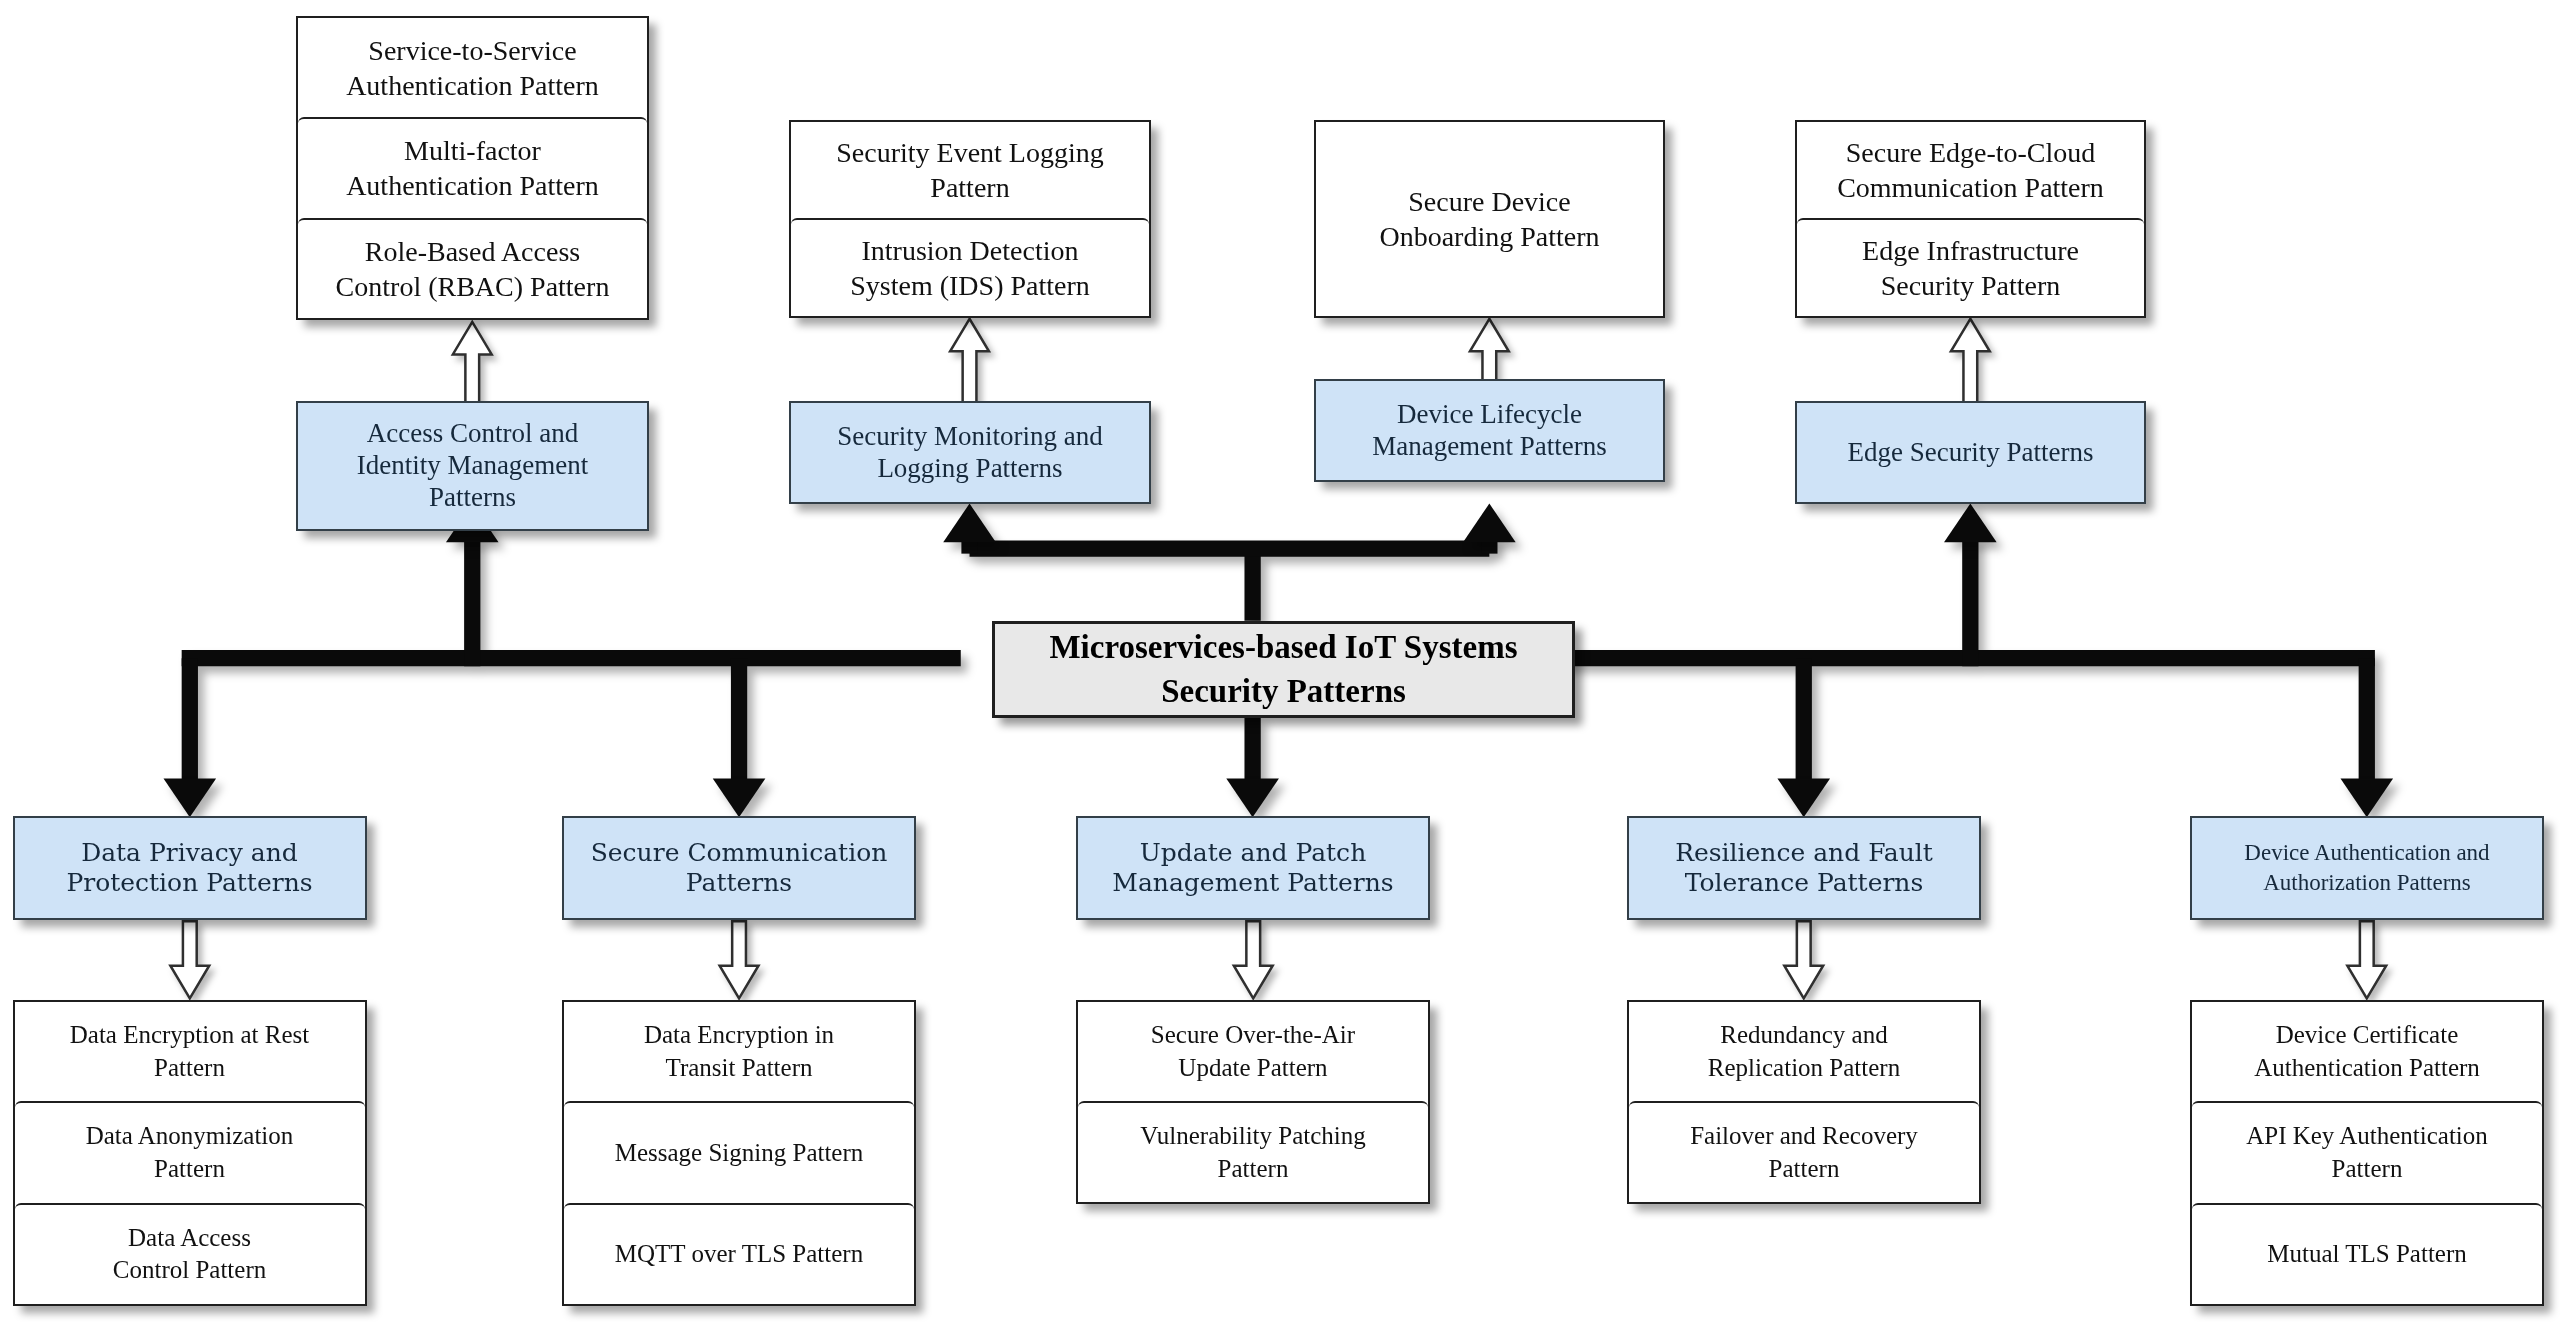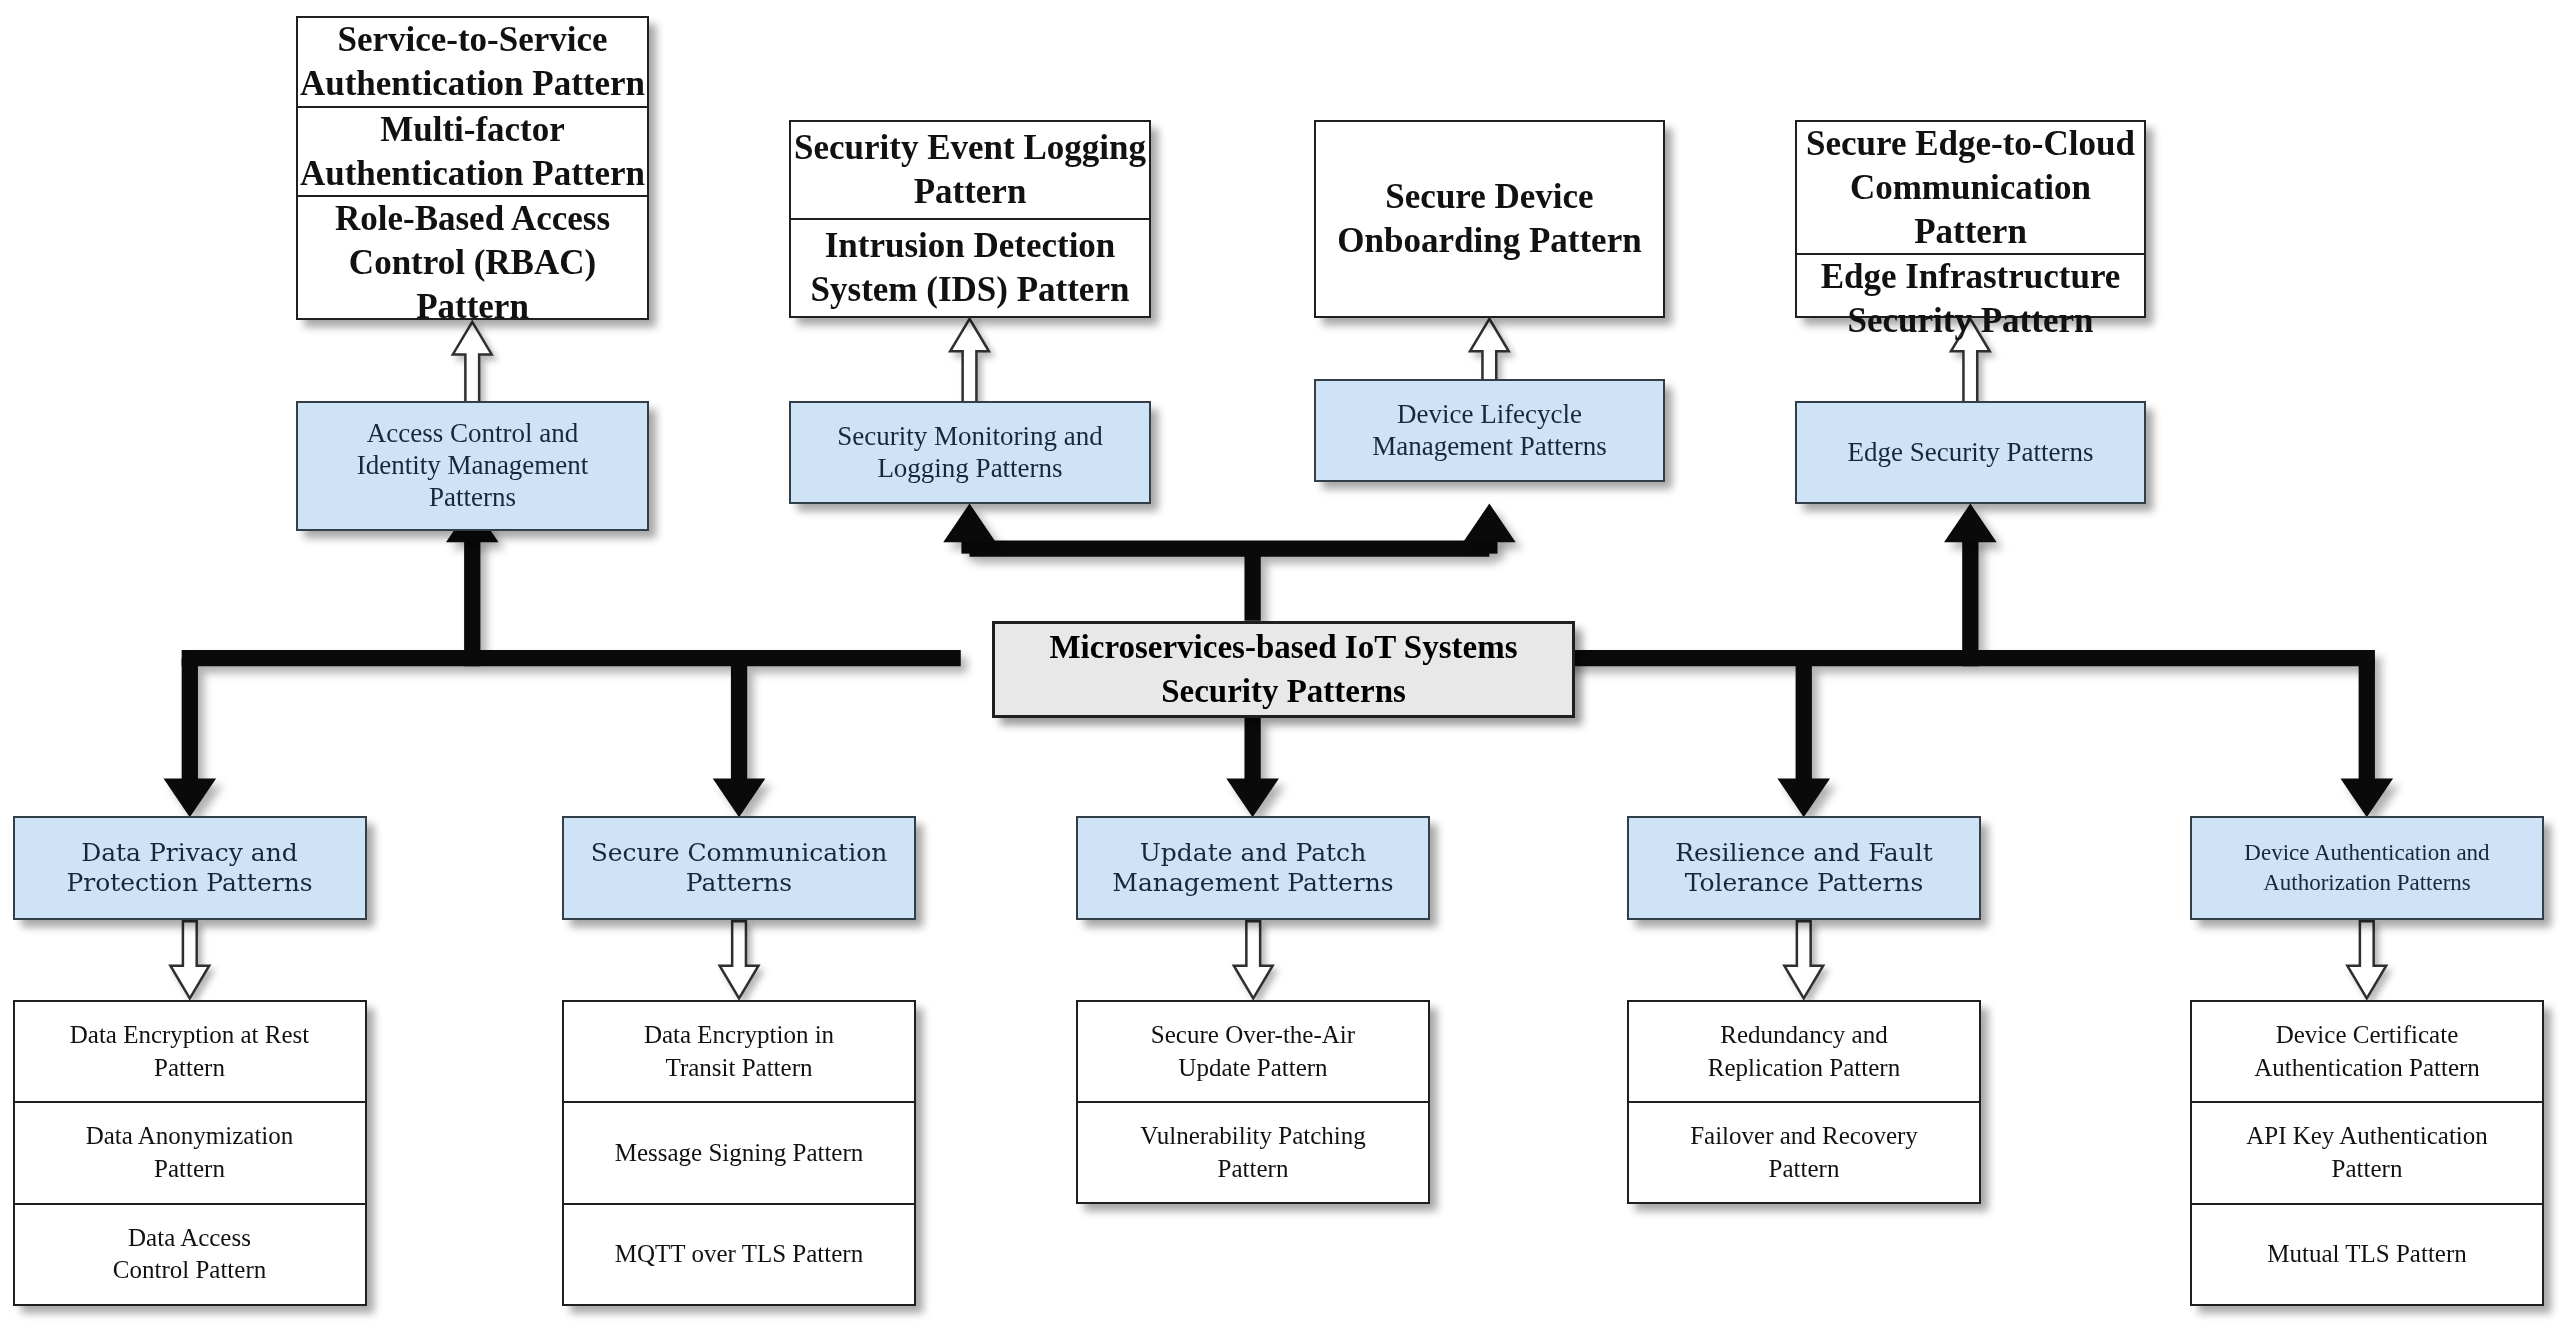--- a/index.html
+++ b/index.html
@@ -17,22 +17,22 @@
        box-shadow:7.5px 8.1px 8.1px rgba(0,0,0,0.35);}
   .cat.topfont{font-size:27px;line-height:1.18;}
   .cat.botfont{font-size:25px;line-height:1.22;}
   .cat.smallfont{font-size:23px;line-height:1.3;font-family:Liberation Serif, serif;}
   .stack{position:absolute;background:#ffffff;
          border:2.5px solid var(--stack-border,#1f1f1f);
          box-shadow:7.5px 8.1px 8.1px rgba(0,0,0,0.35);
          display:flex;flex-direction:column;box-sizing:border-box;}
   .stack .row{flex:1;display:flex;align-items:center;justify-content:center;
               text-align:center;white-space:pre-line;}
-  .stack .row + .row{border-top:2.5px solid var(--stack-border,#1f1f1f);}
-  .stack.topfont .row{font-size:35px;line-height:1.25;font-weight:bold;}
+  .stack .row + .row{border-top:2.5px solid var(--stack-border,#1f1f1f);border-radius:6px;}
+  .stack.topfont .row{font-size:28px;line-height:1.25;}
   .stack.botfont .row{font-family:Liberation Serif, serif;font-size:25px;line-height:1.3;}
   .botfont{font-family:"DejaVu Serif",serif;}
   .root-box{background:var(--root-fill,#e8e8e8);
             border:3.1px solid var(--root-border,#1f1f1f);
             color:var(--root-text,#000);
             font-weight:bold;font-size:33px;line-height:1.32;
             box-shadow:7.5px 8.1px 8.1px rgba(0,0,0,0.40);margin-left:31px;}
 </style>
 </head>
 <body>

